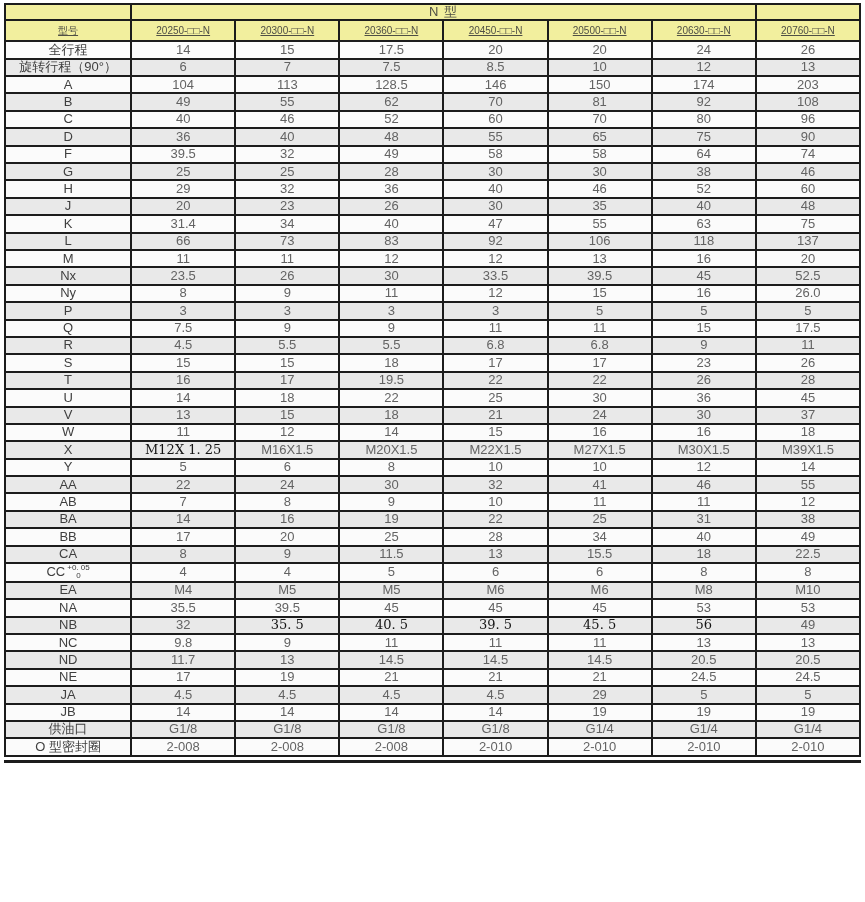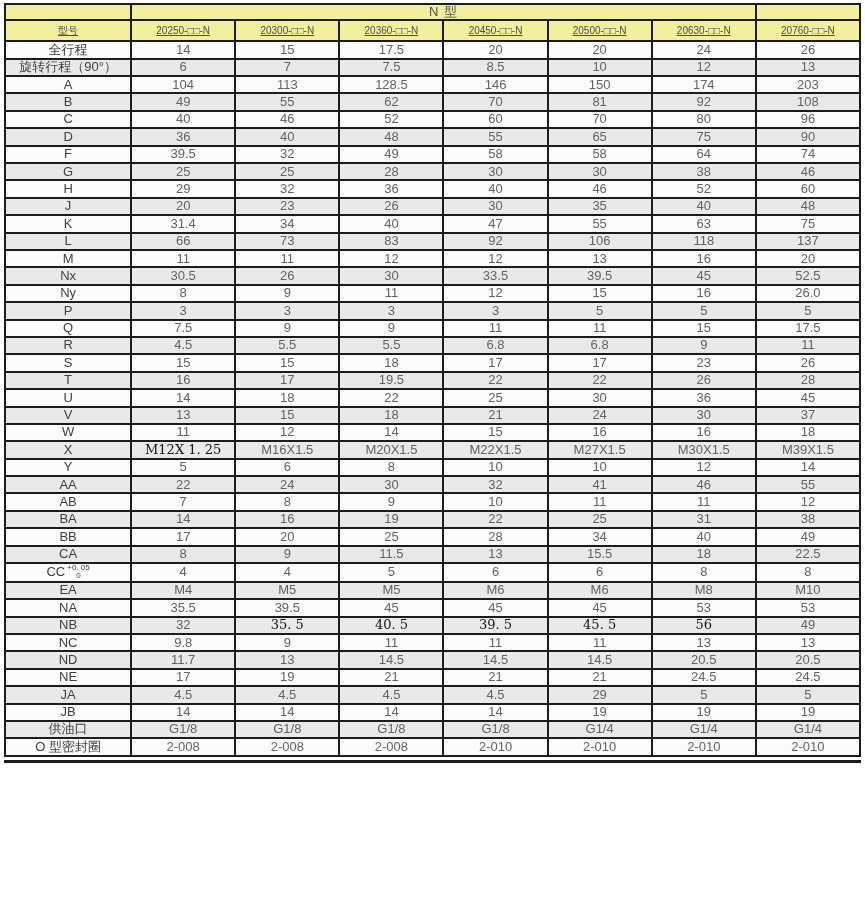--- a/index.html
+++ b/index.html
@@ -241,21 +241,21 @@
           <td>11</td>
           <td>11</td>
           <td>12</td>
           <td>12</td>
           <td>13</td>
           <td>16</td>
           <td class="col-last">20</td>
         </tr>
         <tr>
           <td class="label-col">Nx</td>
-          <td>30.5</td>
+          <td>23.5</td>
           <td>26</td>
           <td>30</td>
           <td>33.5</td>
           <td>39.5</td>
           <td>45</td>
           <td class="col-last">52.5</td>
         </tr>
         <tr>
           <td class="label-col">Ny</td>
           <td>8</td>

